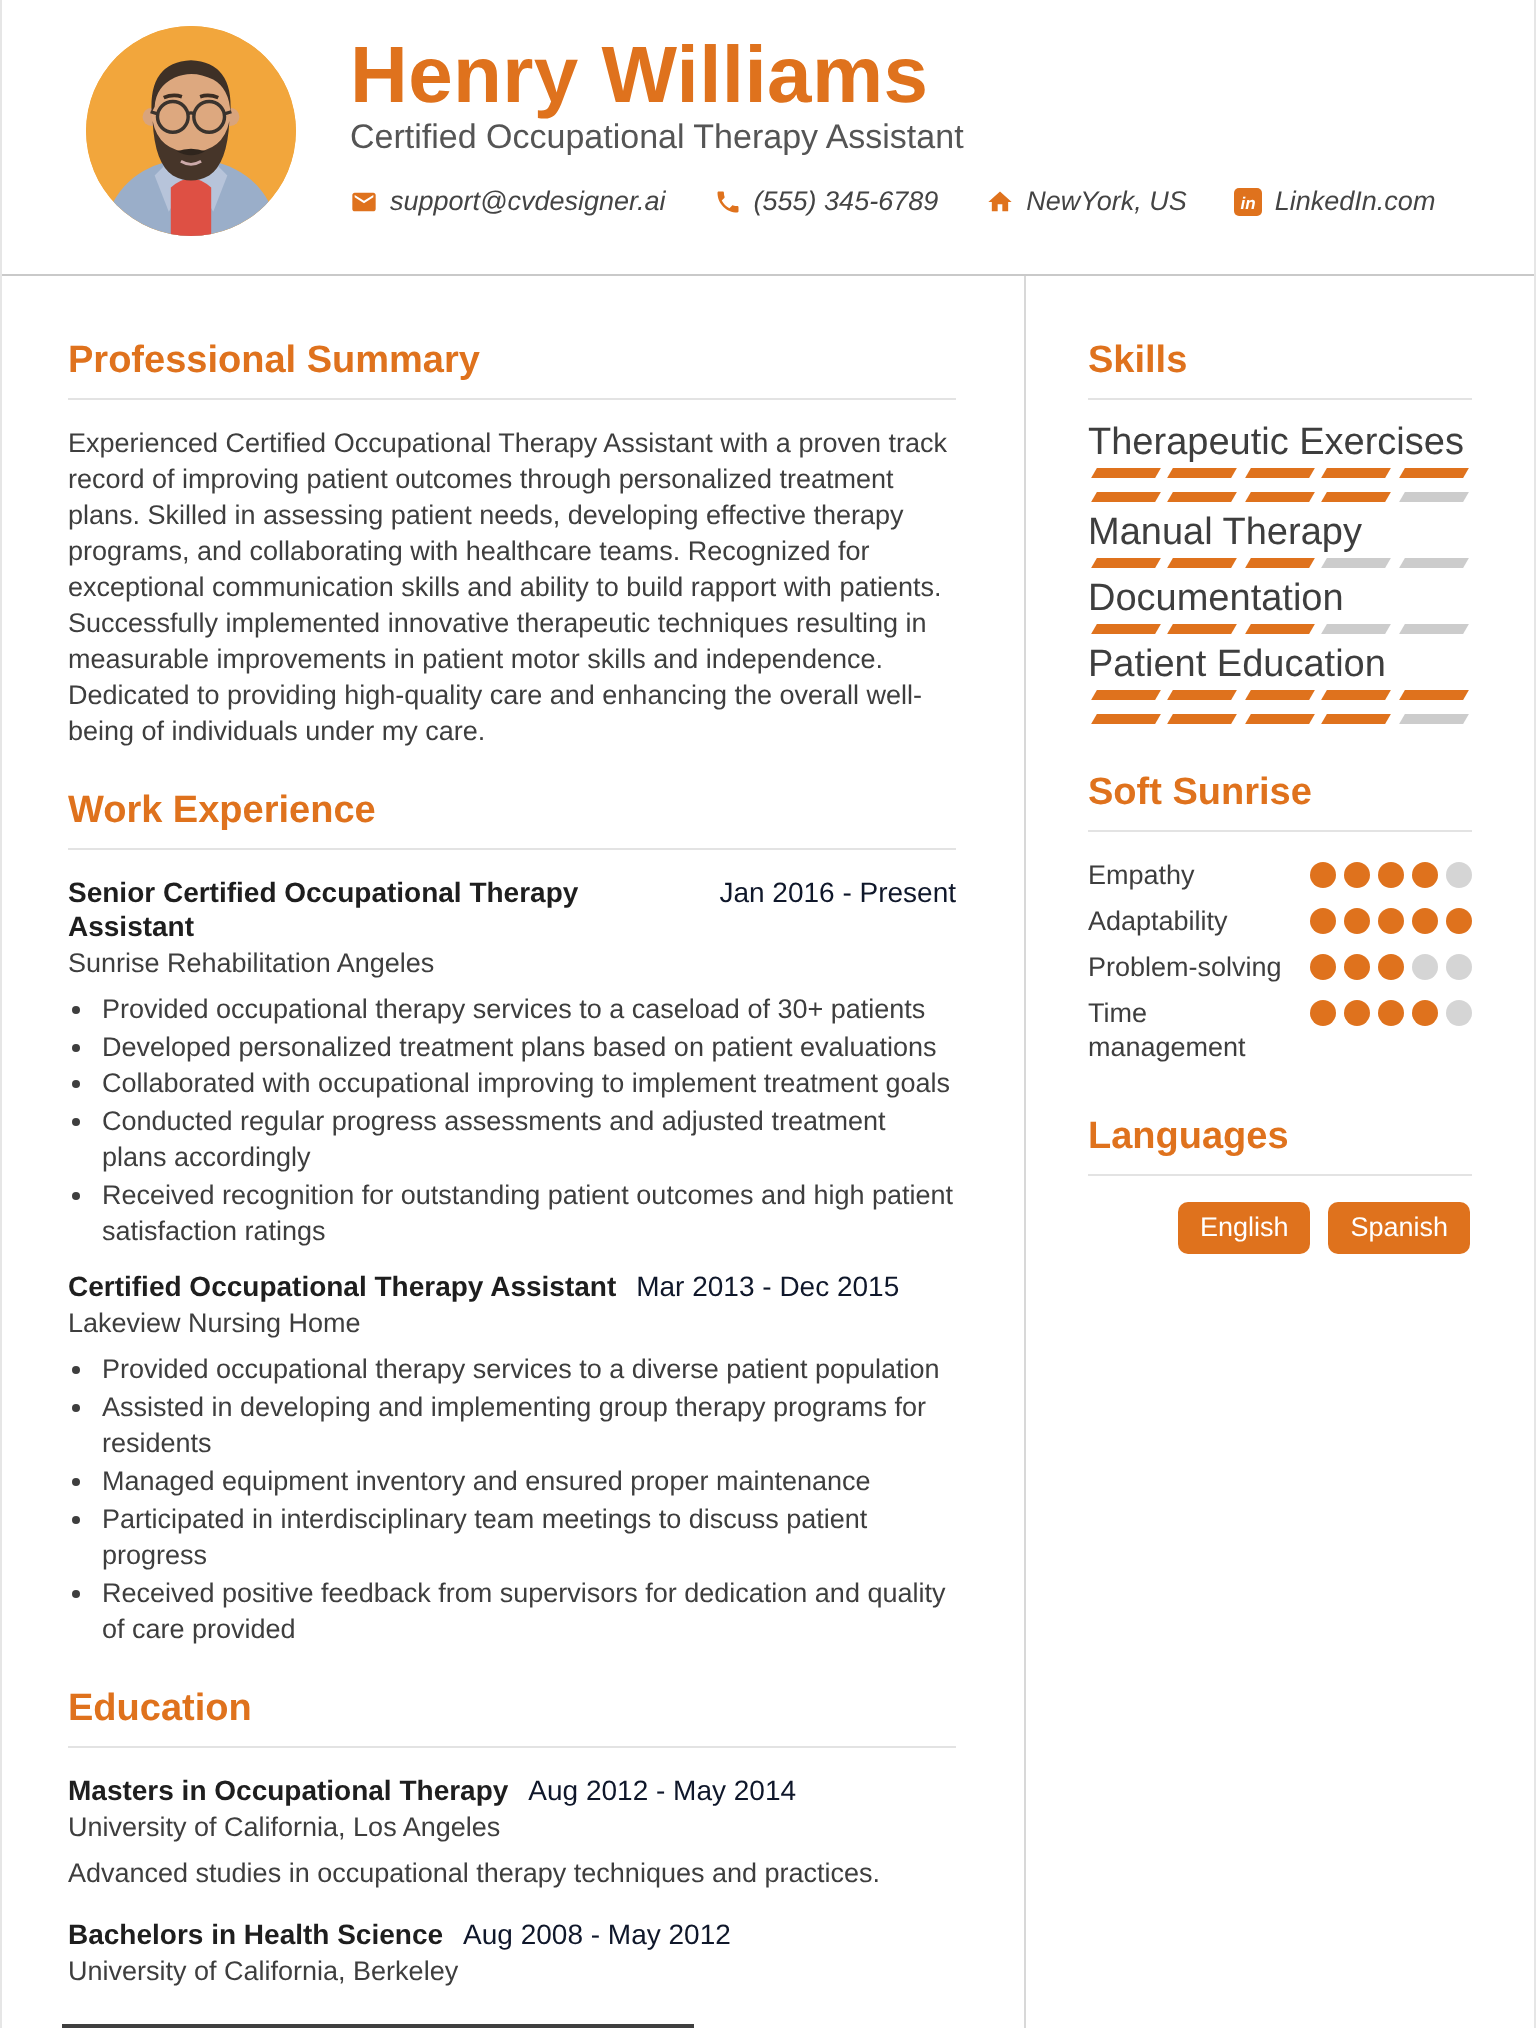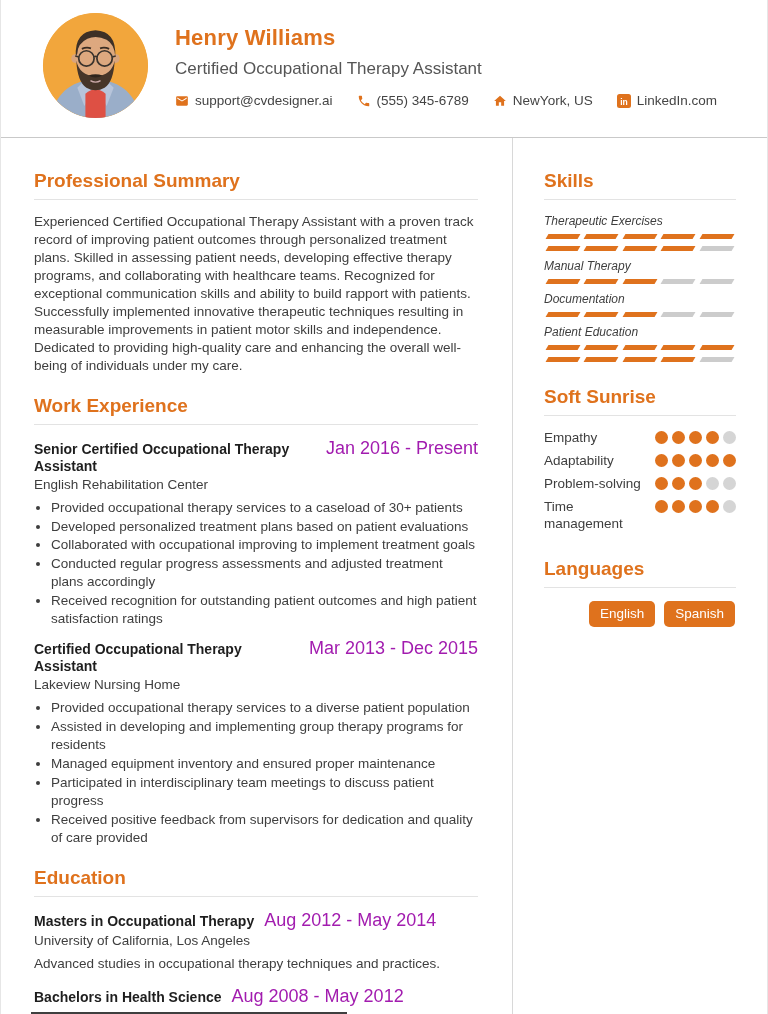--- a/index.html
+++ b/index.html
@@ -24,25 +24,25 @@
     background: #fff;
   }
   .avatar {
     width: 105px; height: 105px; border-radius: 50%;
     overflow: hidden; flex: none; margin-top: 2px;
     background: #f2a63c;
   }
   .header-text { margin-left: 27px; padding-top: 10px; }
   .name {
     color: var(--accent);
-    font-size: 22px; font-weight: bold; line-height: 34px;
+    font-size: 40px; font-weight: bold; line-height: 34px;
     letter-spacing: 0.2px;
   }
   .job-headline { font-size: 17px; color: #555; margin-top: 4px; line-height: 20px; }
-  .contacts { display: flex; align-items: center; gap: 24px; margin-top: 14px; }
+  .contacts { display: flex; align-items: center; gap: 24px; margin-top: 14px; font-style: italic; }
   .contact { display: flex; align-items: center; gap: 6px; font-size: 13.5px; color: #444; }
   .contact svg { display: block; }
   
   .body { display: flex; padding-top: 32px; }
   .main-col { width: 444px; margin-left: 33px; }
   .sidebar { width: 192px; margin-left: 66px; }
   .v-divider {
     position: absolute; left: 511px; top: 138px; bottom: 0;
     width: 1px; background: #d8d8d8;
   }
@@ -51,29 +51,29 @@
     font-size: 19px; font-weight: bold; line-height: 22px;
     margin-bottom: 7px;
   }
   .heading-rule { border: none; border-top: 1px solid #e3e3e3; margin-bottom: 13px; }
   section { margin-bottom: 20px; }
   .summary-text { font-size: 13.5px; line-height: 1.33; color: var(--body-text); }
   
   .entry { margin-bottom: 10px; }
   .entry-head { display: flex; justify-content: flex-start; align-items: baseline; }
   .entry-title { font-size: 14px; font-weight: bold; color: #1e1e1e; line-height: 17px; }
-  .entry-date { font-size: 18px; color: #a21caf; white-space: nowrap; margin-left: 10px; }
+  .entry-date { font-size: 14px; color: #0f172a; white-space: nowrap; margin-left: 10px; }
   .entry-sub { font-size: 13.5px; color: var(--body-text); line-height: 17px; margin-top: 1px; }
   .entry ul { margin: 6px 0 0 17px; }
   .entry li { font-size: 13.5px; line-height: 1.33; color: var(--body-text); margin-bottom: 1px; }
   .entry-desc { font-size: 13.5px; color: var(--body-text); margin-top: 6px; line-height: 1.33; }
   .edu-entry { margin-bottom: 13px; }
   
   .skill { margin-bottom: 7px; }
-  .skill-label { font-size: 12px; color: var(--body-text); line-height: 17px; margin-bottom: 4px; font-style: italic; }
+  .skill-label { font-size: 19px; color: var(--body-text); line-height: 17px; margin-bottom: 4px; }
   .skill-bar { display: flex; gap: 6px; padding: 0 3px; }
   .seg { flex: 1; height: 5px; background: var(--track); transform: skewX(-30deg); }
   .seg.filled { background: var(--accent); }
   
   .soft-row { display: flex; justify-content: space-between; align-items: flex-start; margin-bottom: 6px; }
   .soft-label { font-size: 13.5px; color: var(--body-text); line-height: 17px; max-width: 105px; }
   .dots { display: flex; gap: 4px; padding-top: 2px; }
   .dot { width: 13px; height: 13px; border-radius: 50%; background: var(--dot-track); }
   .dot.filled { background: var(--accent); }
   
@@ -174,21 +174,21 @@
 
       <section>
         <h2 class="section-heading">Work Experience</h2>
         <hr class="heading-rule">
 
         <div class="entry">
           <div class="entry-head">
             <span class="entry-title">Senior Certified Occupational Therapy Assistant</span>
             <span class="entry-date">Jan 2016 - Present</span>
           </div>
-          <div class="entry-sub">English Rehabilitation Center</div>
+          <div class="entry-sub">Sunrise Rehabilitation Angeles</div>
           <ul>
               <li>Provided occupational therapy services to a caseload of 30+ patients</li>
               <li>Developed personalized treatment plans based on patient evaluations</li>
               <li>Collaborated with occupational improving to implement treatment goals</li>
               <li>Conducted regular progress assessments and adjusted treatment plans accordingly</li>
               <li>Received recognition for outstanding patient outcomes and high patient satisfaction ratings</li>
             </ul>
         </div>
 
         <div class="entry">

